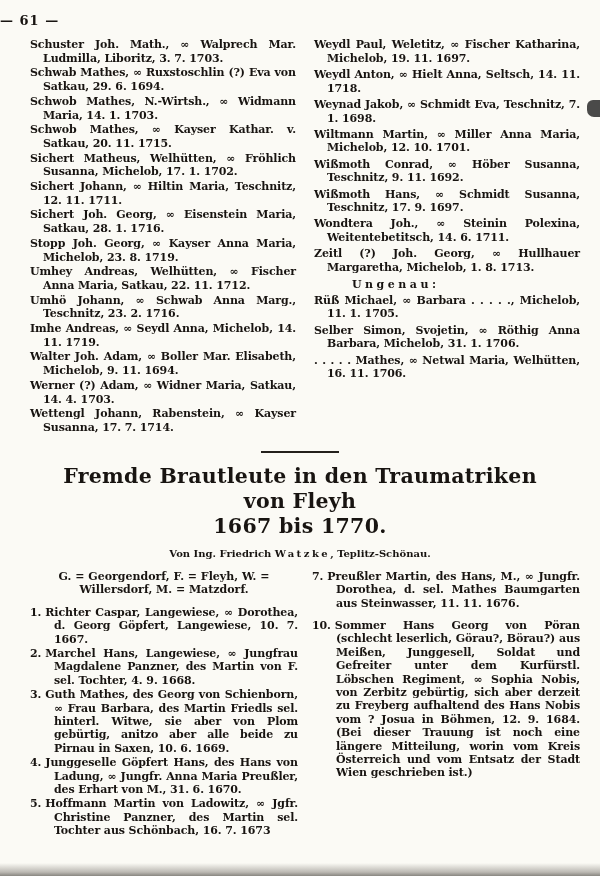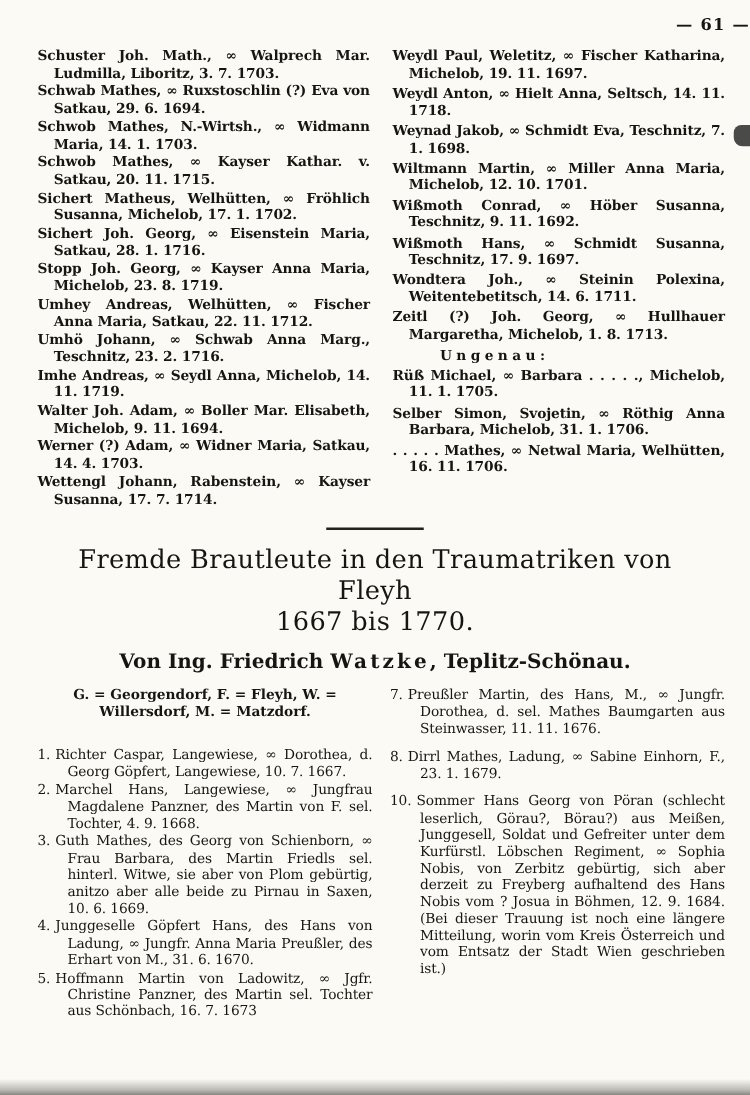--- a/index.html
+++ b/index.html
@@ -5,21 +5,21 @@
   html, body { margin:0; padding:0; }
   body {
     width:600px; height:876px;
     background:#fbfaf5;
     font-family:"DejaVu Serif", serif;
     color:#181411;
     overflow:hidden;
     position:relative;
   }
   .page-number {
-    text-align:right;
+    text-align:left;
     padding-top:13px;
     font-size:13px;
     font-weight:bold;
     letter-spacing:1px;
   }
   .two-col {
     display:flex;
     gap:14px;
     padding:0 20px 0 30px;
   }
@@ -45,44 +45,44 @@
   }
   .divider {
     width:78px;
     border-top:2.2px solid #24201c;
     margin:15px auto 11px auto;
   }
   .article-title {
     text-align:center;
     font-size:20.5px;
     line-height:25px;
-    font-weight:normal;
+    font-weight:bold;
     letter-spacing:0.3px;
     padding:0 40px;
   }
   .byline {
     text-align:center;
-    font-size:16px;
+    font-size:10px;
     font-weight:bold;
     margin-top:9px;
   }
   .byline .spaced-name { letter-spacing:2.5px; }
   .article-body { margin-top:11px; }
   .abbrev-key {
     font-size:11px;
     line-height:13.5px;
     font-weight:bold;
     text-align:center;
-    margin-bottom:21px;
+    margin-bottom:9px;
     padding:0 4px;
   }
   .num-entry {
     font-size:11px;
     line-height:13.4px;
-    font-weight:normal;
+    font-weight:bold;
     text-align:justify;
     padding-left:24px;
     text-indent:-24px;
     letter-spacing:-0.1px;
     margin-bottom:1px;
   }
   .num-entry .num { margin-right:4px; }
   .col-right-2 .num-entry { margin-bottom:9px; }
   .scan-smudge {
     position:absolute;
@@ -107,20 +107,21 @@
 <div class="scan-smudge"></div>
 
 <div class="two-col section-records">
   <div class="col">
 
   <div class="entry">Schuster Joh. Math., ∞ Walprech Mar. Ludmilla, Liboritz, 3. 7. 1703.</div>
       <div class="entry">Schwab Mathes, ∞ Ruxstoschlin (?) Eva von Satkau, 29. 6. 1694.</div>
       <div class="entry">Schwob Mathes, N.-Wirtsh., ∞ Widmann Maria, 14. 1. 1703.</div>
       <div class="entry">Schwob Mathes, ∞ Kayser Kathar. v. Satkau, 20. 11. 1715.</div>
       <div class="entry">Sichert Matheus, Welhütten, ∞ Fröhlich Susanna, Michelob, 17. 1. 1702.</div>
+      <div class="entry">Sichert Johann, ∞ Hiltin Maria, Teschnitz, 12. 11. 1711.</div>
       <div class="entry">Sichert Joh. Georg, ∞ Eisenstein Maria, Satkau, 28. 1. 1716.</div>
       <div class="entry">Stopp Joh. Georg, ∞ Kayser Anna Maria, Michelob, 23. 8. 1719.</div>
       <div class="entry">Umhey Andreas, Welhütten, ∞ Fischer Anna Maria, Satkau, 22. 11. 1712.</div>
       <div class="entry">Umhö Johann, ∞ Schwab Anna Marg., Teschnitz, 23. 2. 1716.</div>
       <div class="entry">Imhe Andreas, ∞ Seydl Anna, Michelob, 14. 11. 1719.</div>
       <div class="entry">Walter Joh. Adam, ∞ Boller Mar. Elisabeth, Michelob, 9. 11. 1694.</div>
       <div class="entry">Werner (?) Adam, ∞ Widner Maria, Satkau, 14. 4. 1703.</div>
       <div class="entry">Wettengl Johann, Rabenstein, ∞ Kayser Susanna, 17. 7. 1714.</div>
     </div>
   <div class="col col-right-1">
@@ -170,20 +171,19 @@
         <div class="num-entry"><span class="num">4.</span><span>Junggeselle Göpfert Hans, des Hans von Ladung, ∞ Jungfr. Anna Maria Preußler, des Erhart von M., 31. 6. 1670.</span></div>
 
         <div class="num-entry"><span class="num">5.</span><span>Hoffmann Martin von Ladowitz, ∞ Jgfr. Christine Panzner, des Martin sel. Tochter aus Schönbach, 16. 7. 1673</span></div>
 
       </div>
   </div>
   <div class="col col-right-2">
 
       <div class="num-entry"><span class="num">7.</span><span>Preußler Martin, des Hans, M., ∞ Jungfr. Dorothea, d. sel. Mathes Baumgarten aus Steinwasser, 11. 11. 1676.</span></div>
 
-      <div class="num-entry"><span class="num">8.</span><span>Dirrl Mathes, Ladung, ∞ Sabine Einhorn, F., 23. 1. 1679.</span></div>
 
 
       <div class="num-entry"><span class="num">10.</span><span>Sommer Hans Georg von Pöran (schlecht leserlich, Görau?, Börau?) aus Meißen, Junggesell, Soldat und Gefreiter unter dem Kurfürstl. Löbschen Regiment, ∞ Sophia Nobis, von Zerbitz gebürtig, sich aber derzeit zu Freyberg aufhaltend des Hans Nobis vom ? Josua in Böhmen, 12. 9. 1684. (Bei dieser Trauung ist noch eine längere Mitteilung, worin vom Kreis Österreich und vom Entsatz der Stadt Wien geschrieben ist.)</span></div>
     </div>
 </div>
 
 <div class="bottom-shadow"></div>
 
 </body></html>

